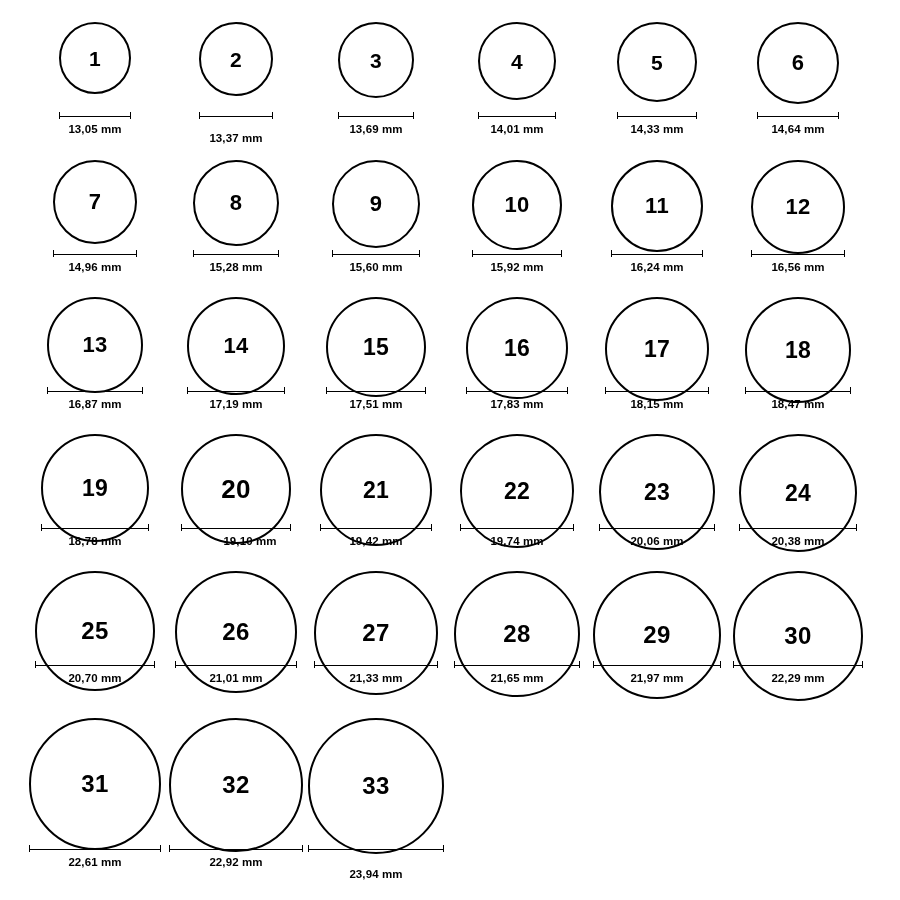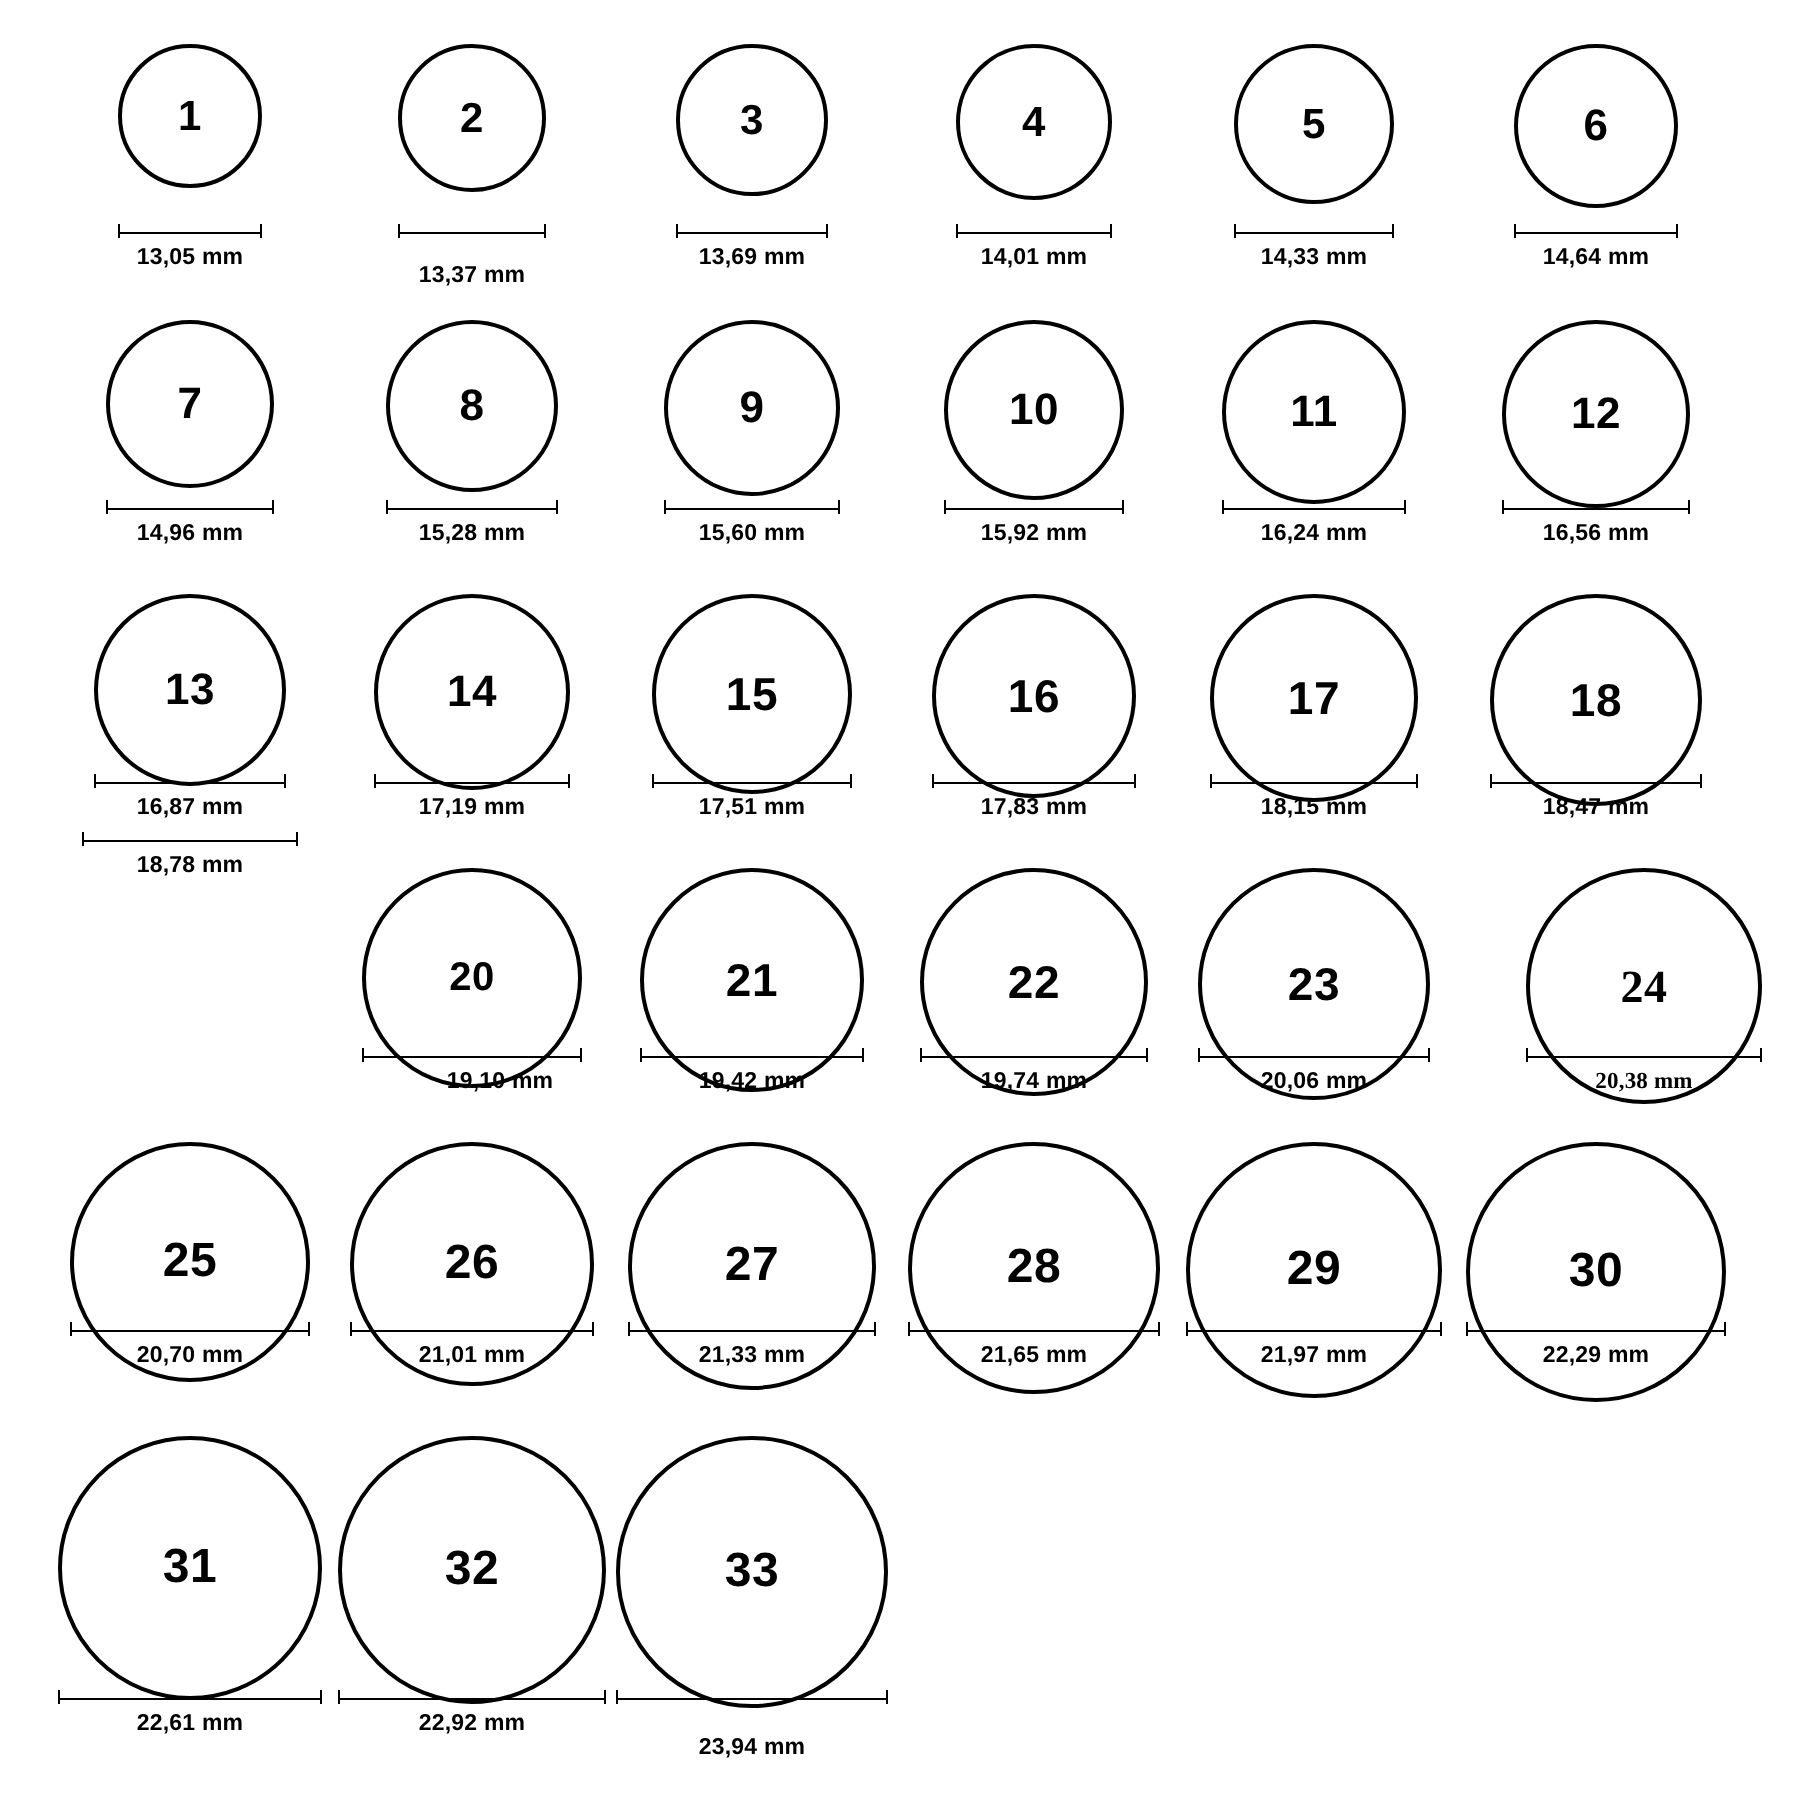--- a/index.html
+++ b/index.html
@@ -229,28 +229,31 @@
     <div class="ring-cell" style="left: 728px; top: 297px; width: 140px;">
       <div class="ring-circle" style="width: 106px; height: 106px;">
         <div class="ring-size" style="font-size: 23px;">18</div>
       </div>
       <div class="dim-wrap" style="margin-top: -16px;">
         <div class="dim-bar" style="width: 106px;"></div>
         <div class="dim-label" style="margin-top: 5px;">18,47 mm</div>
       </div>
     </div>
     <div class="ring-cell" style="left: 25px; top: 434px; width: 140px;">
+      <div class="ring-circle" style="width: 108px; height: 108px;">
+        <div class="ring-size" style="font-size: 23px;">19</div>
+      </div>
       <div class="dim-wrap" style="margin-top: -18px;">
         <div class="dim-bar" style="width: 108px;"></div>
         <div class="dim-label" style="margin-top: 5px;">18,78 mm</div>
       </div>
     </div>
     <div class="ring-cell" style="left: 166px; top: 434px; width: 140px;">
       <div class="ring-circle" style="width: 110px; height: 110px;">
-        <div class="ring-size" style="font-size: 20px;">20</div>
+        <div class="ring-size" style="font-size: 26px;">20</div>
       </div>
       <div class="dim-wrap" style="margin-top: -20px;">
         <div class="dim-bar" style="width: 110px;"></div>
         <div class="dim-label" style="margin-top: 5px; margin-left: 28px;">19,10 mm</div>
       </div>
     </div>
     <div class="ring-cell" style="left: 306px; top: 434px; width: 140px;">
       <div class="ring-circle" style="width: 112px; height: 112px;">
         <div class="ring-size" style="font-size: 23px;">21</div>
       </div>
@@ -270,21 +273,21 @@
     </div>
     <div class="ring-cell" style="left: 587px; top: 434px; width: 140px;">
       <div class="ring-circle" style="width: 116px; height: 116px;">
         <div class="ring-size" style="font-size: 23px;">23</div>
       </div>
       <div class="dim-wrap" style="margin-top: -26px;">
         <div class="dim-bar" style="width: 116px;"></div>
         <div class="dim-label" style="margin-top: 5px;">20,06 mm</div>
       </div>
     </div>
-    <div class="ring-cell" style="left: 752px; top: 434px; width: 140px; font-family: Liberation Serif, serif;">
+    <div class="ring-cell" style="left: 728px; top: 434px; width: 140px;">
       <div class="ring-circle" style="width: 118px; height: 118px;">
         <div class="ring-size" style="font-size: 23px;">24</div>
       </div>
       <div class="dim-wrap" style="margin-top: -28px;">
         <div class="dim-bar" style="width: 118px;"></div>
         <div class="dim-label" style="margin-top: 5px;">20,38 mm</div>
       </div>
     </div>
     <div class="ring-cell" style="left: 25px; top: 571px; width: 140px;">
       <div class="ring-circle" style="width: 120px; height: 120px;">

